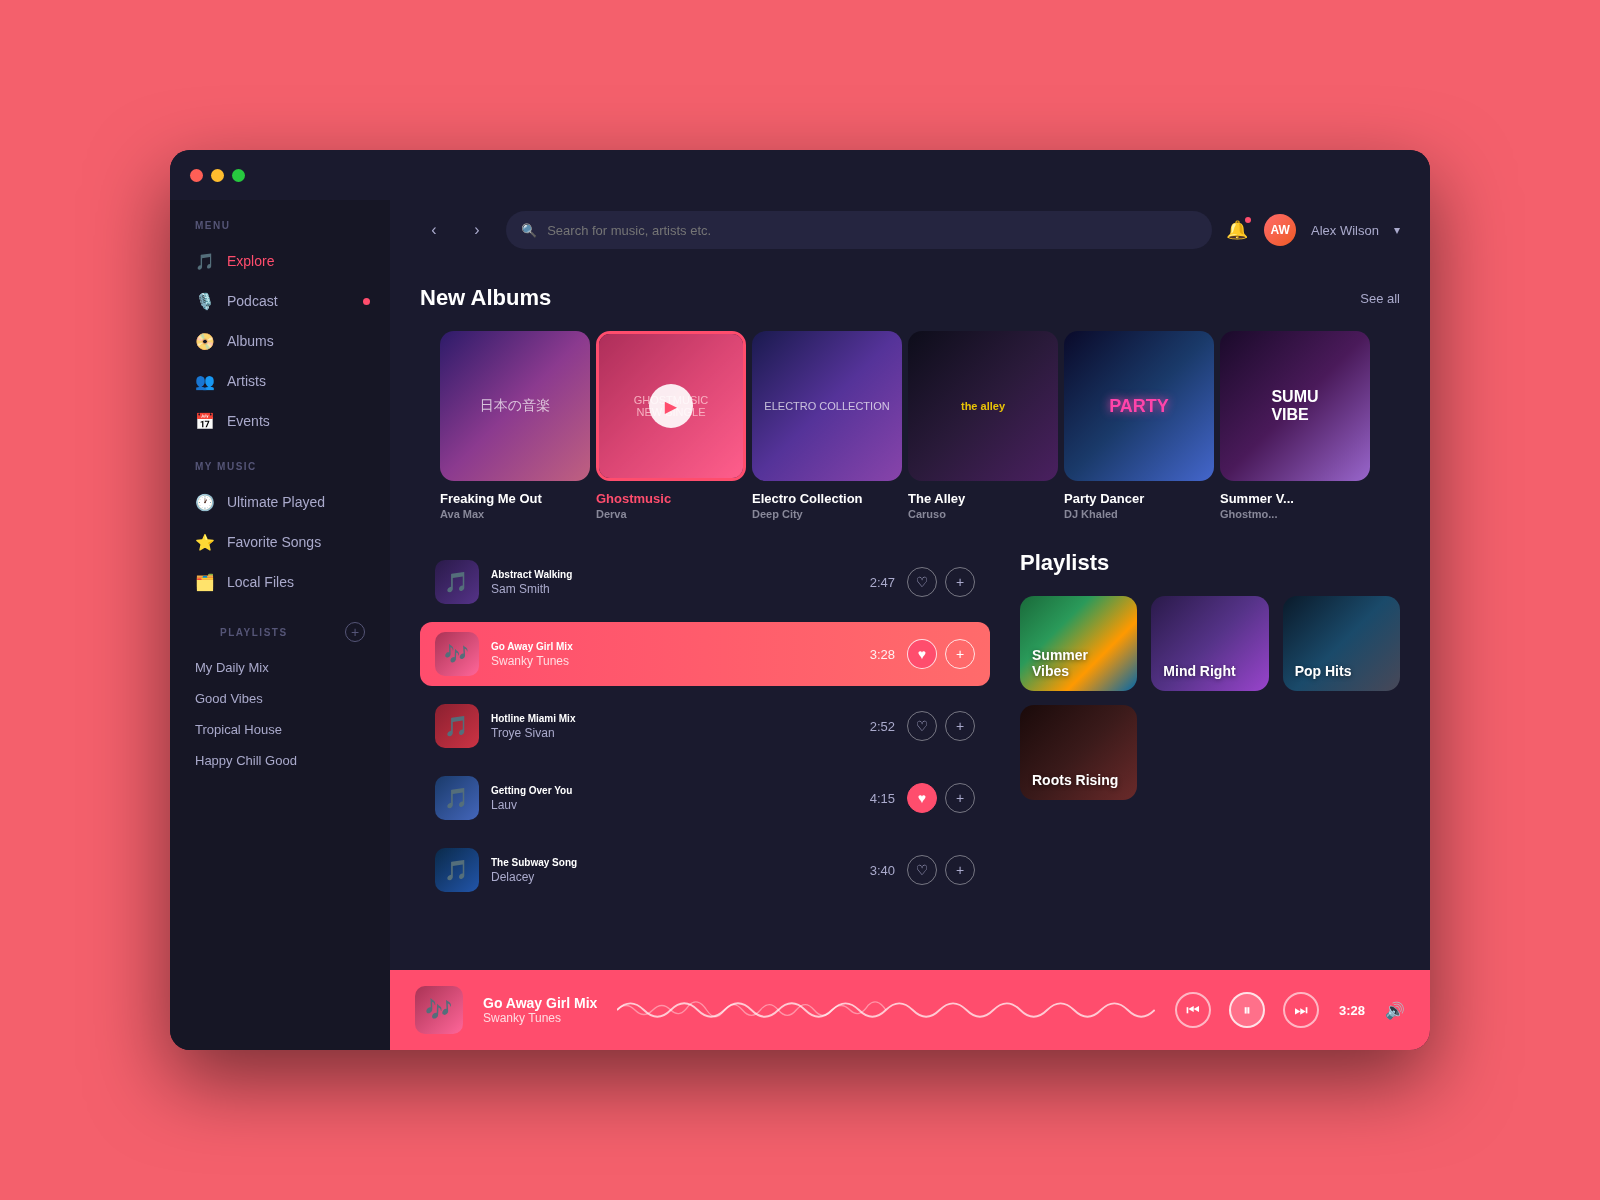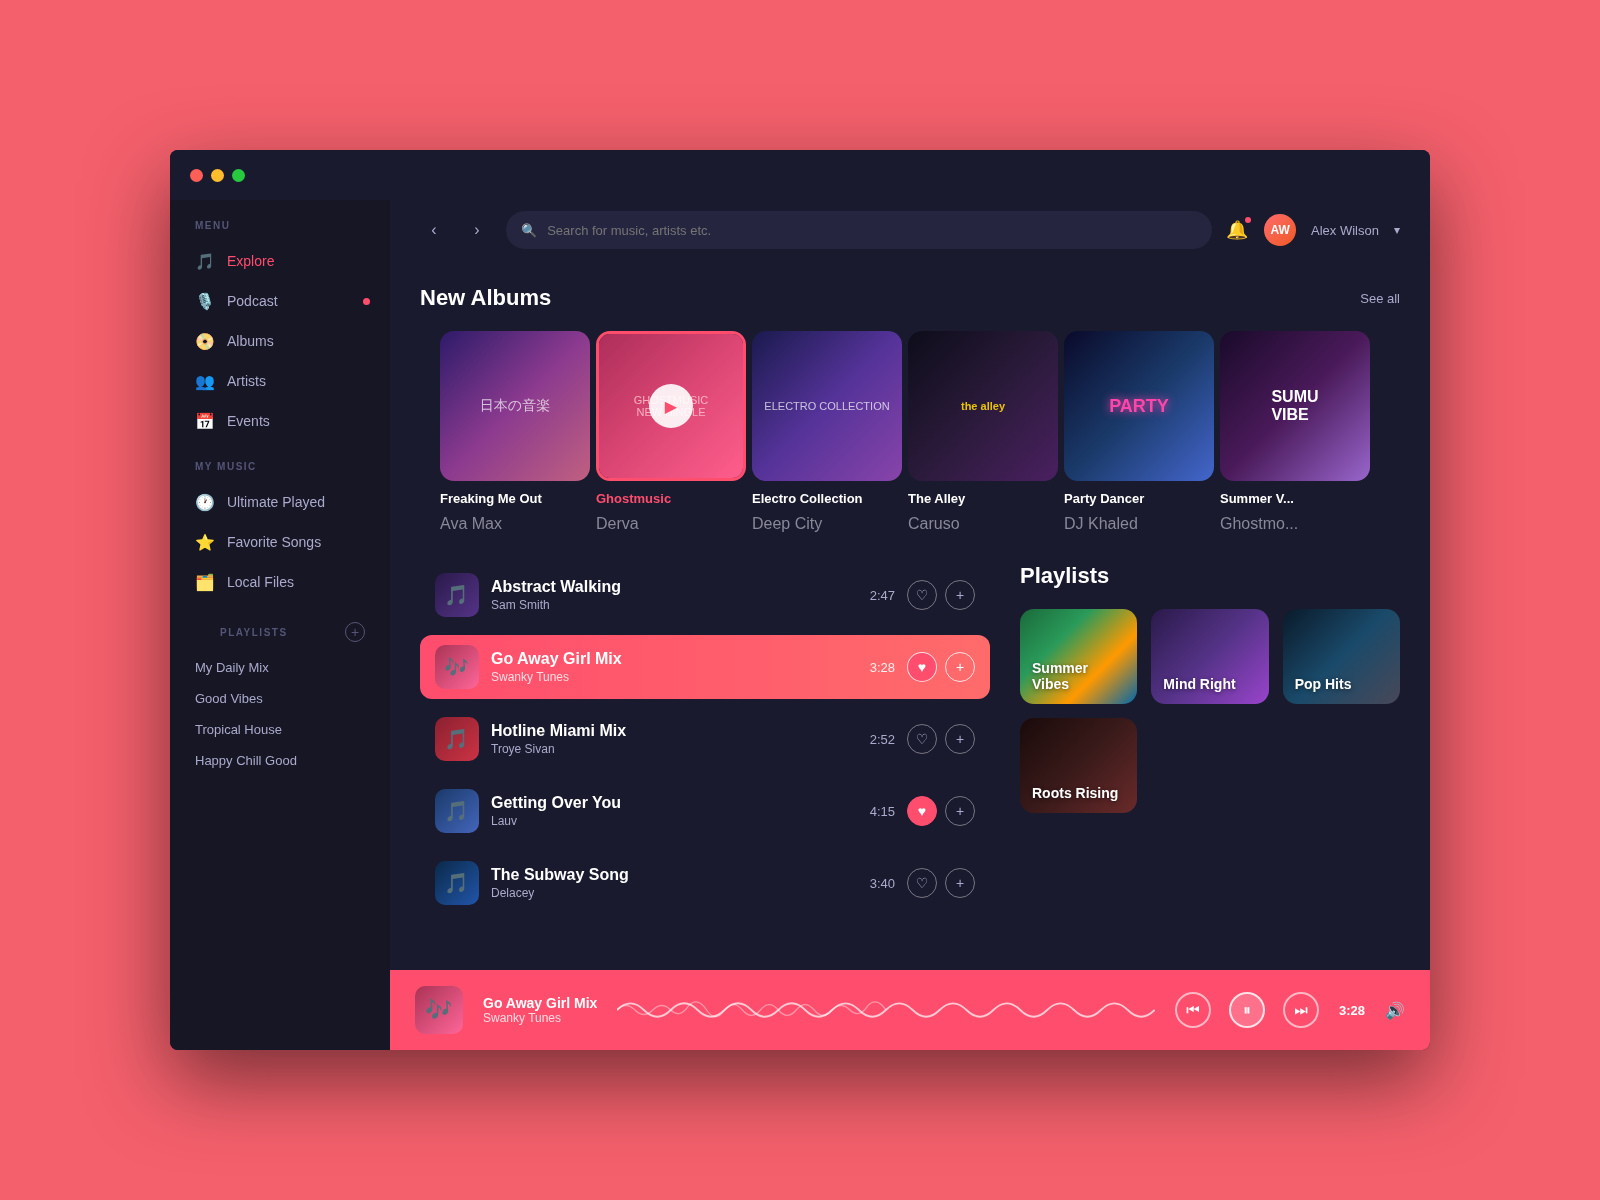--- a/index.html
+++ b/index.html
@@ -8,21 +8,21 @@
       display: flex;
       align-items: center;
       justify-content: center;
       min-height: 100vh;
       font-family: -apple-system, BlinkMacSystemFont, 'Segoe UI', sans-serif;
     }
     .app-window {
       width: 1260px;
       height: 900px;
       background: #1a1a2e;
-      border-radius: 8px;
+      border-radius: 20px;
       display: flex;
       flex-direction: column;
       overflow: hidden;
       box-shadow: 0 30px 80px rgba(0,0,0,0.5);
     }
     .title-bar {
       height: 50px;
       background: #1a1a2e;
       display: flex;
       align-items: center;
@@ -195,21 +195,21 @@
       position: absolute; top: 0; left: 0; right: 0; bottom: 0;
       display: flex; align-items: center; justify-content: center;
       background: rgba(255,77,109,0.3);
     }
     .play-btn-circle {
       width: 44px; height: 44px; border-radius: 50%; background: rgba(255,255,255,0.9);
       display: flex; align-items: center; justify-content: center;
       font-size: 16px; color: #ff4d6d;
     }
     .album-name { color: #ffffff; font-size: 13px; font-weight: 600; }
-    .album-artist { color: #888899; font-size: 16px; margin-top: 9px; }
+    .album-artist { color: #888899; font-size: 11px; margin-top: 2px; font-weight: bold; }
     .album-card.active .album-name { color: #ff4d6d; }
 
     
     .two-col {
       display: flex; gap: 30px;
     }
     .col-left { flex: 1; }
     .col-right { width: 380px; flex-shrink: 0; }
 
     
@@ -222,21 +222,21 @@
     .chart-thumb {
       width: 44px; height: 44px; border-radius: 10px; overflow: hidden;
       flex-shrink: 0; display: flex; align-items: center; justify-content: center; font-size: 20px;
     }
     .thumb-abstract { background: linear-gradient(135deg, #2a1a4a, #553388); }
     .thumb-goaway { background: linear-gradient(135deg, #aa3355, #ff6699); }
     .thumb-hotline { background: linear-gradient(135deg, #8b2030, #cc3344); }
     .thumb-getting { background: linear-gradient(135deg, #1a3a6a, #4466bb); }
     .thumb-subway { background: linear-gradient(135deg, #0a2a4a, #2255aa); }
     .chart-info { flex: 1; }
-    .chart-name { font-size: 16px; font-weight: 600; color: #fff; }
+    .chart-name { font-size: 10px; font-weight: 600; color: #fff; }
     .chart-artist { font-size: 12px; color: #aaaacc; margin-top: 2px; }
     .chart-item.active .chart-name { color: #fff; }
     .chart-item.active .chart-artist { color: rgba(255,255,255,0.8); }
     .chart-duration { font-size: 13px; color: #aaaacc; }
     .chart-item.active .chart-duration { color: rgba(255,255,255,0.9); }
     .chart-actions { display: flex; gap: 8px; align-items: center; }
     .action-btn {
       width: 30px; height: 30px; border-radius: 50%;
       border: 1.5px solid rgba(255,255,255,0.4);
       display: flex; align-items: center; justify-content: center;

